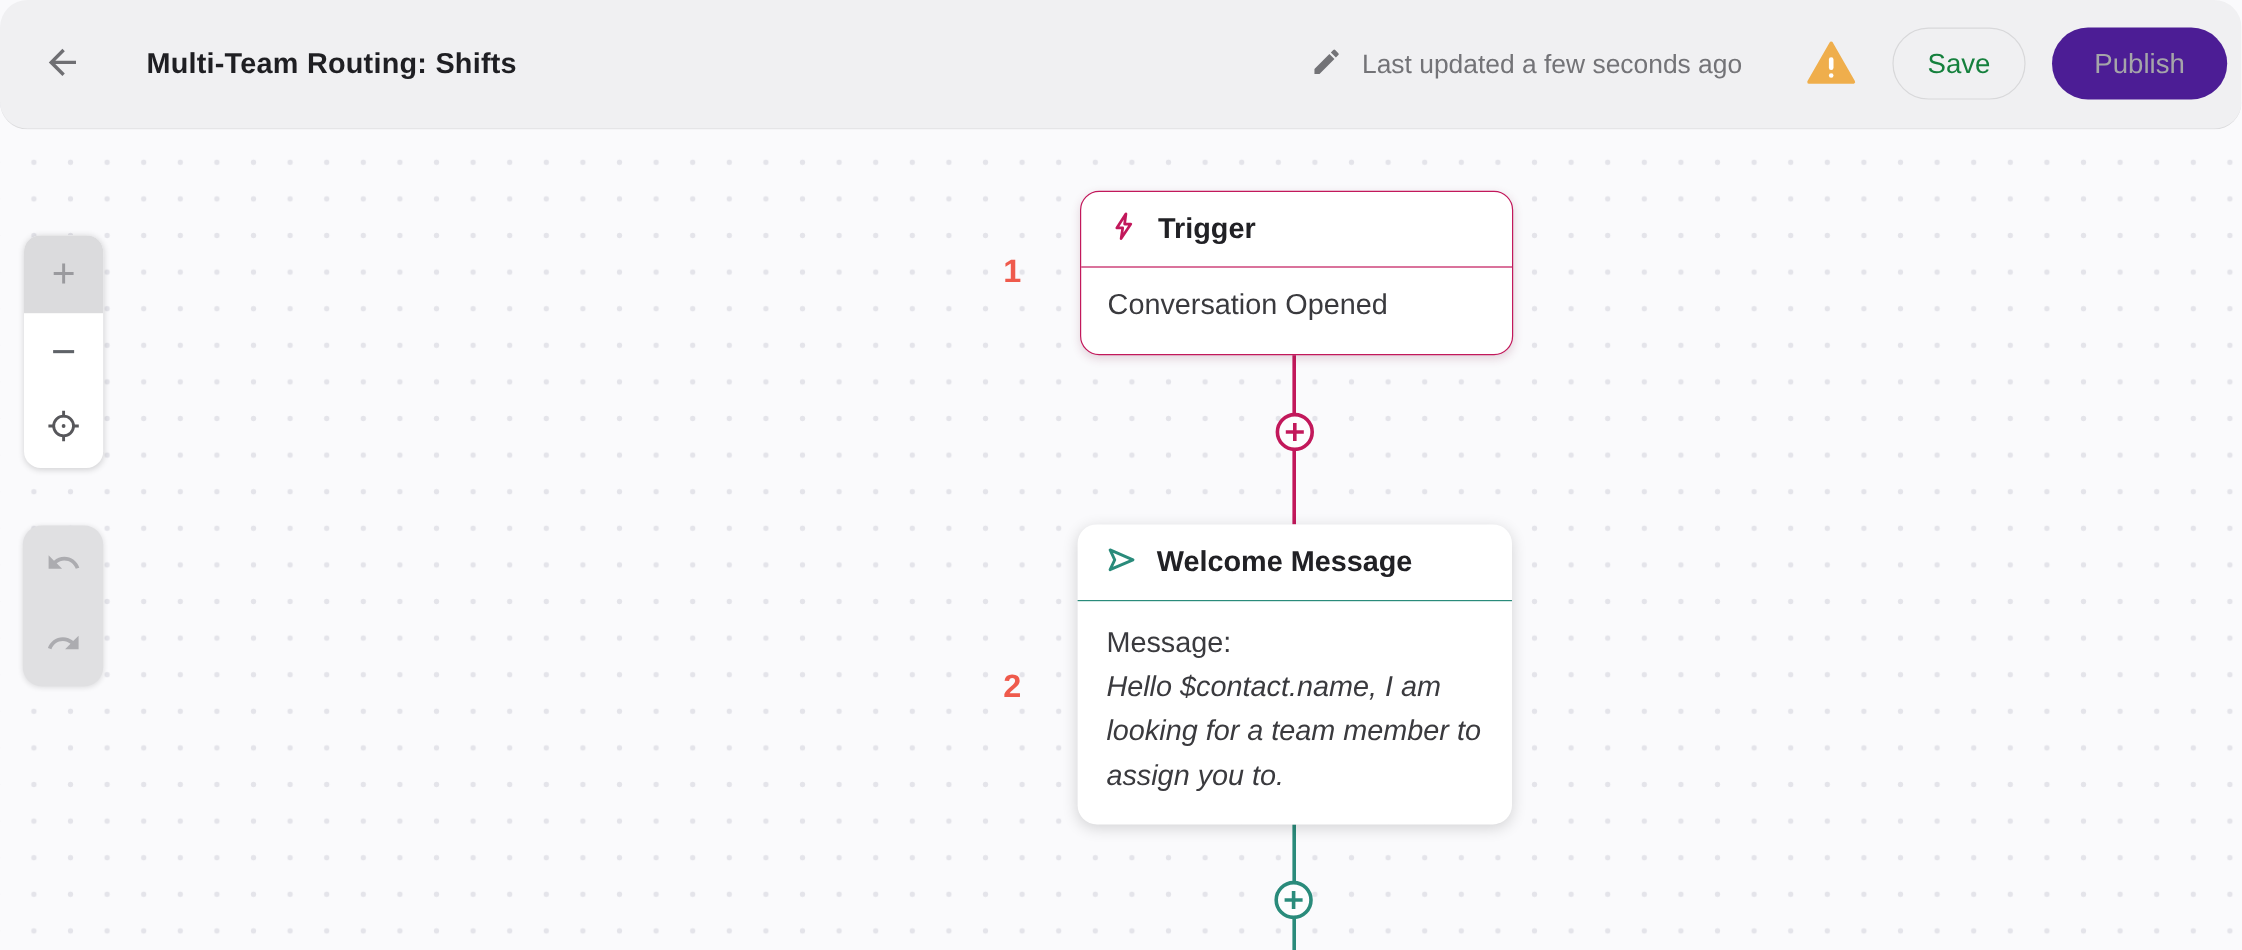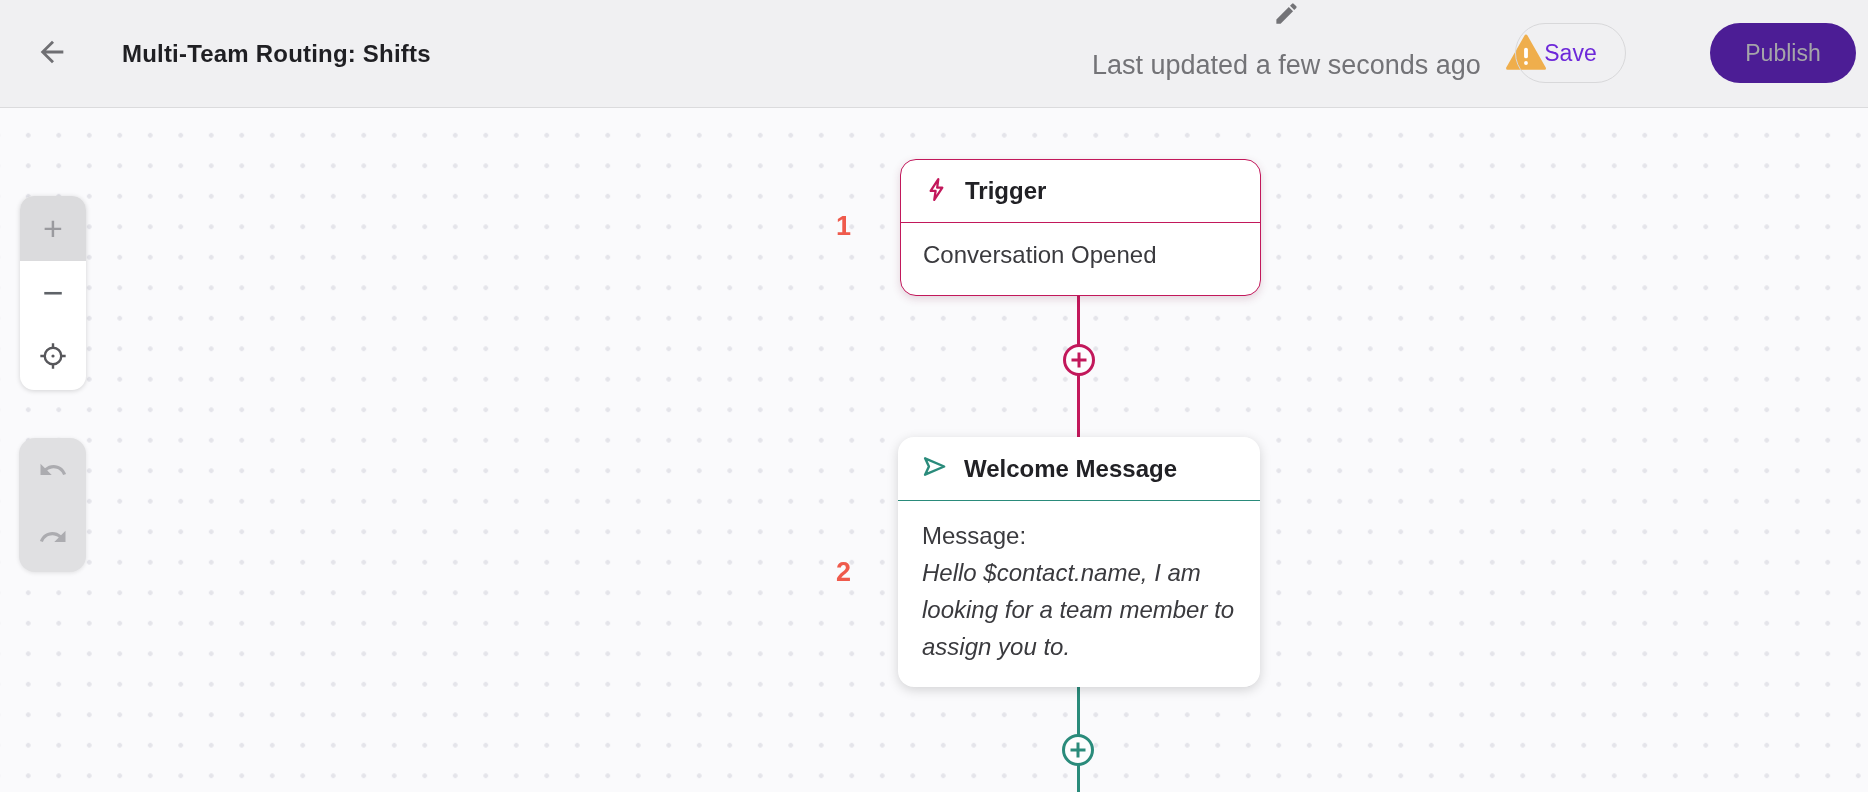--- a/index.html
+++ b/index.html
@@ -2,45 +2,45 @@
 <html><head>
 <meta charset="utf-8">
 <style>
   * { margin: 0; padding: 0; box-sizing: border-box; }
   html, body { width: 1868px; height: 792px; overflow: hidden; }
   body { font-family: "Liberation Sans", "DejaVu Sans", sans-serif; background: #FAFAFC; position: relative; }
 
   
   .header {
     position: absolute; left: 0; top: 0; width: 1868px; height: 108px;
-    background: #F0F0F2; border-bottom: 1px solid #DBDBDD;
+    background: #F0F0F2; border-bottom: 1px solid #DBDBDD; border-radius: 23px;
   }
   .back-btn {
     position: absolute; left: 32px; top: 34px; width: 40px; height: 40px;
     display: flex; align-items: center; justify-content: center; cursor: pointer;
   }
   .hdr-title {
     position: absolute; left: 122px; top: 0; height: 108px; display: flex; align-items: center;
     font-size: 24px; font-weight: 700; color: #1F1F23; letter-spacing: .2px;
   }
   .hdr-subtitle {
     position: absolute; left: 443px; top: 0; height: 108px; display: flex; align-items: center;
     font-size: 22px; color: #8E8E92;
   }
   .hdr-updated {
     position: absolute; left: 1092px; top: 0; height: 108px; display: flex; align-items: center; gap: 16px;
-    font-size: 27px; color: #737377; flex-direction: column;
+    font-size: 22px; color: #737377;
   }
   .warning-wrap { position: absolute; left: 1503px; top: 30px; width: 46px; height: 46px; }
   .btn {
     position: absolute; top: 23px; height: 60px; border-radius: 30px;
     display: flex; align-items: center; justify-content: center;
     font-size: 23px; font-weight: 500; cursor: default; user-select: none;
   }
-  .btn-save   { left: 1515px; width: 111px; border: 1px solid #D8D8DA; color: #6d28d9; background: transparent; }
+  .btn-save   { left: 1577px; width: 111px; border: 1px solid #D8D8DA; color: #15803d; background: transparent; }
   .btn-publish{ left: 1710px; width: 146px; background: #4c1d95; color: #A5A5A9; }
 
   
   .canvas {
     position: absolute; left: 0; top: 109px; width: 1868px; height: 683px;
     background-color: #FAFAFC;
     background-image: radial-gradient(#E4E4EA 2px, rgba(228,228,234,0) 2.6px);
     background-size: 30.5px 30.5px;
     background-position: 13px 11px;
   }

